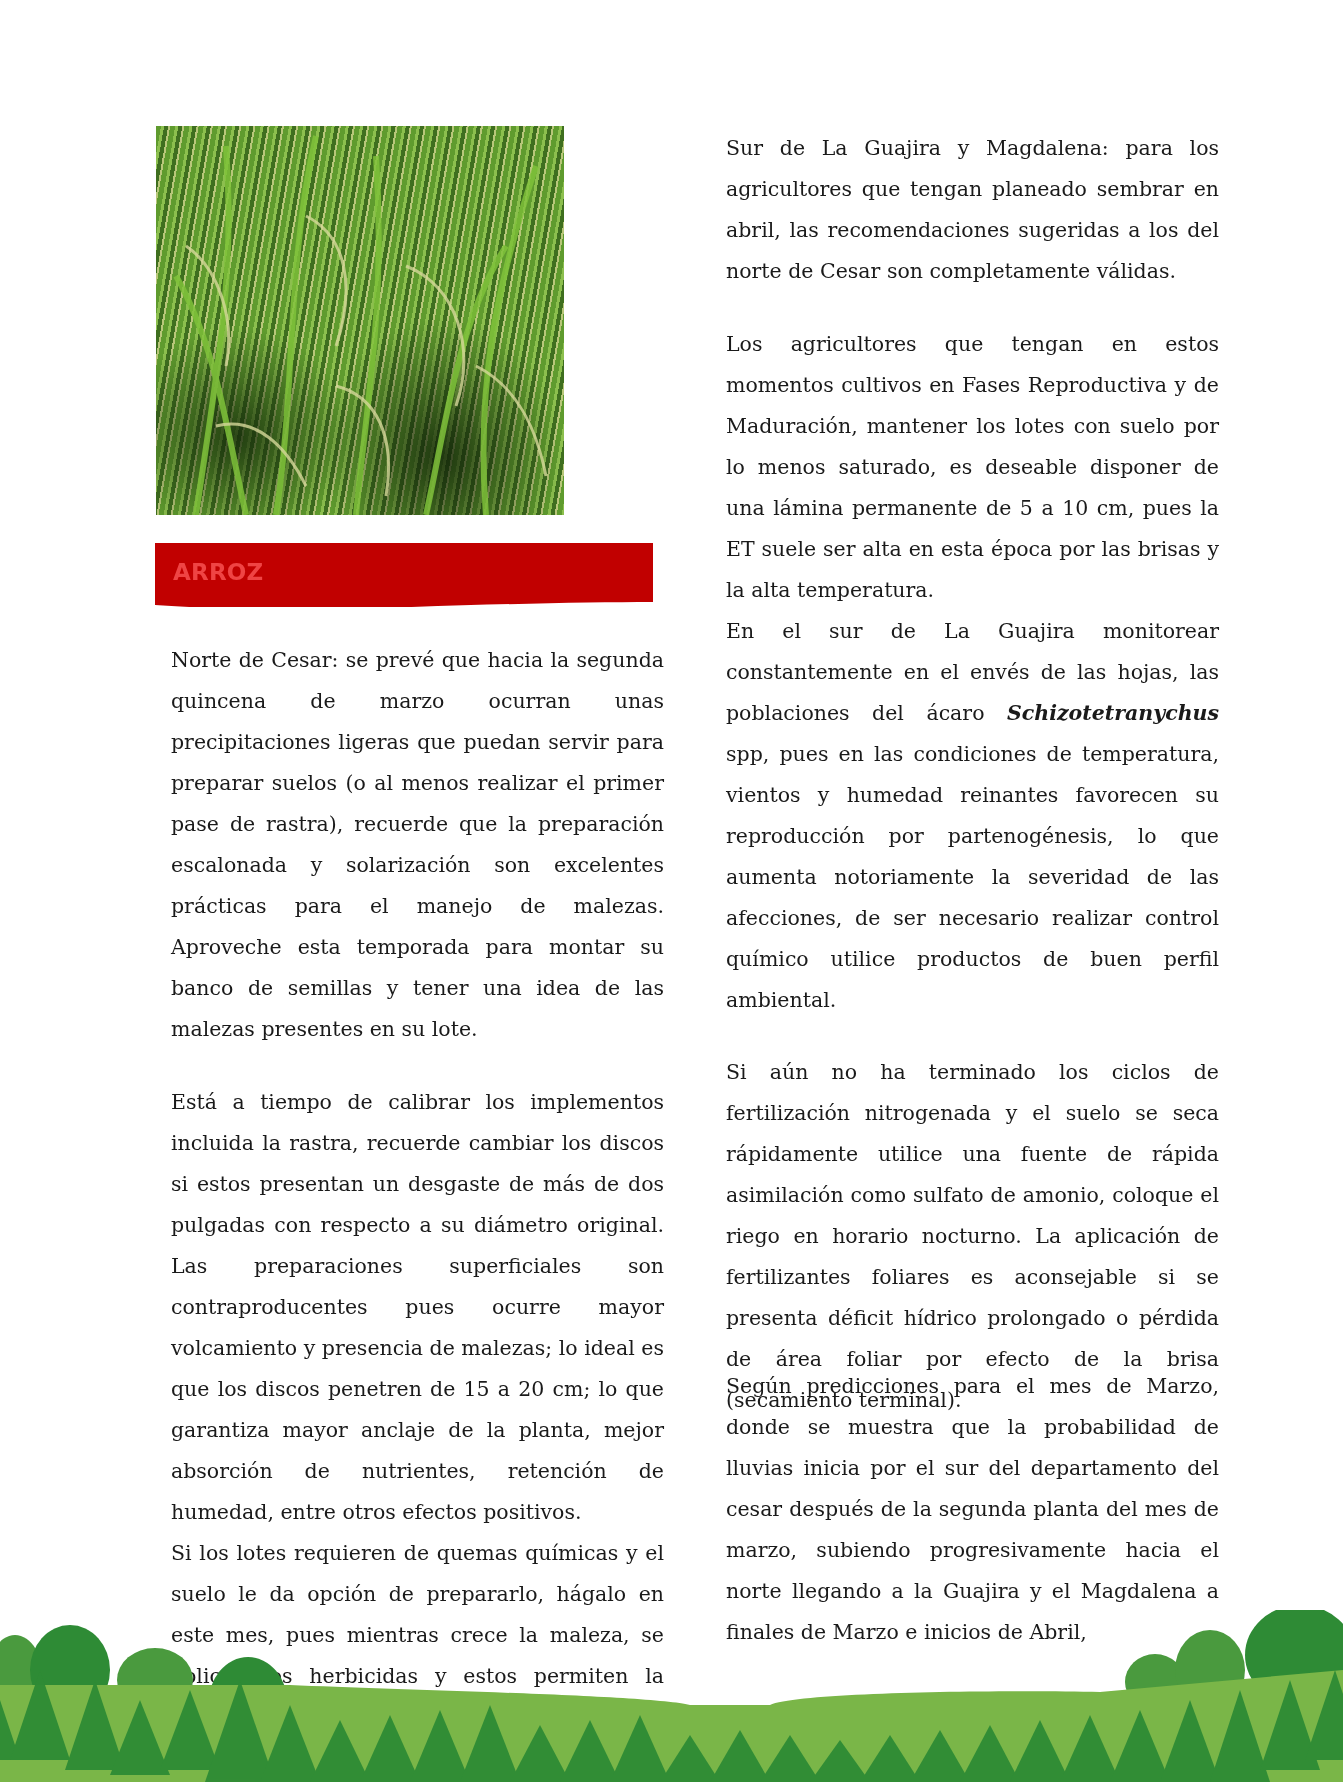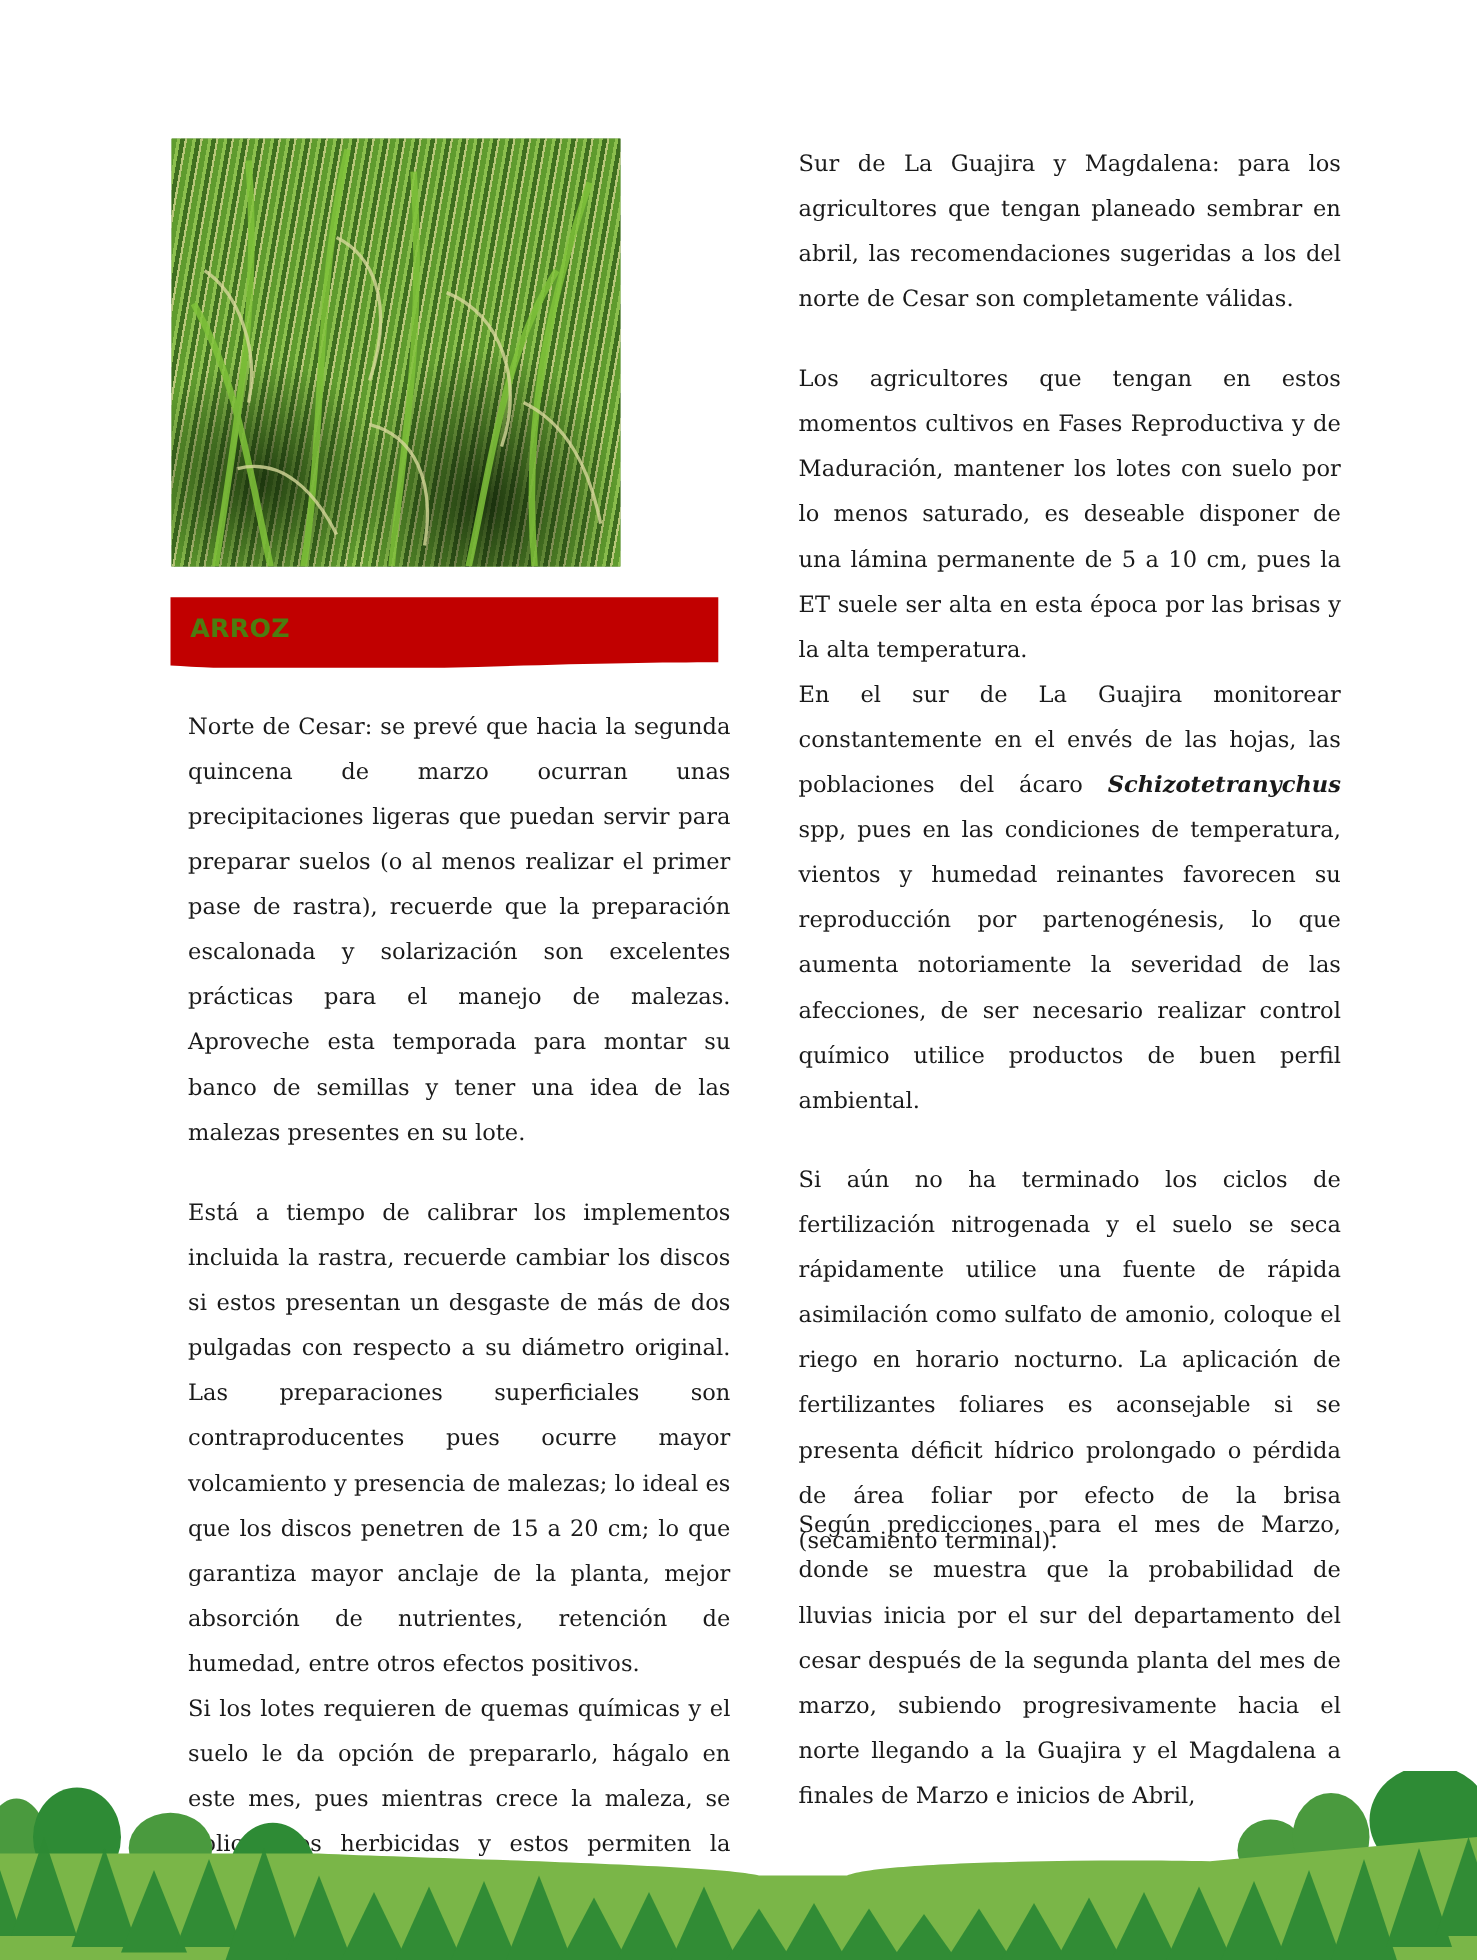--- a/index.html
+++ b/index.html
@@ -13,21 +13,21 @@
   .maiz-text { left:726px; top:1366px; }
   .photo { position:absolute; left:156px; top:126px; width:408px; height:389px; overflow:hidden;
     background:
       radial-gradient(ellipse at 20% 80%, rgba(20,40,10,.8) 0, transparent 25%),
       radial-gradient(ellipse at 70% 85%, rgba(15,30,8,.8) 0, transparent 30%),
       repeating-linear-gradient(100deg, #5f9b2e 0 5px, #8cbf4e 5px 8px, #3f6f1f 8px 12px, #b8c77a 12px 14px),
       #4e7f28; }
   .photo svg { position:absolute; inset:0; }
   .banner { position:absolute; height:66px; }
   .banner svg { position:absolute; inset:0; }
-  .banner span { position:absolute; left:20px; top:18px; font-family:"DejaVu Sans", sans-serif; font-weight:bold; font-size:23px; color:#4d7c0f; letter-spacing:0.2px; }
+  .banner span { position:absolute; left:20px; top:18px; font-family:"DejaVu Sans", sans-serif; font-weight:bold; font-size:23px; color:#ef4444; letter-spacing:0.2px; }
   .b1 { left:153px; top:541px; width:502px; }
   .b2 { left:724px; top:1266px; width:500px; }
   .landscape { position:absolute; left:0; top:1610px; width:1343px; height:172px; }
   i.sp { font-style:italic;font-weight:bold; }
 </style>
 </head>
 <body>
 
 <div class="page">
 

